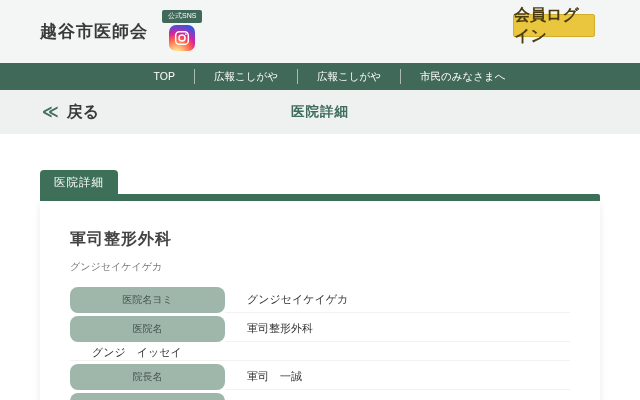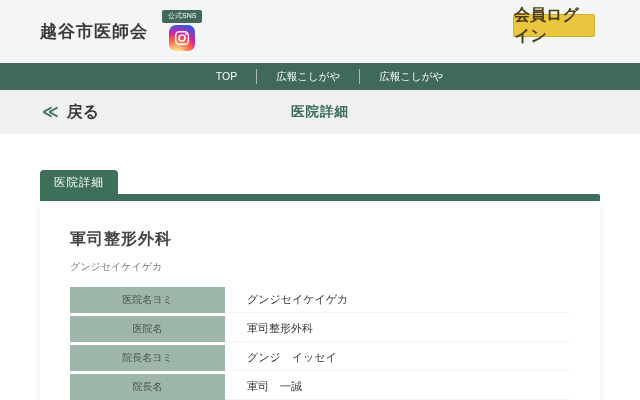--- a/index.html
+++ b/index.html
@@ -153,20 +153,21 @@
   .detail-label {
     width: 155px;
     min-height: 26px;
     background: #9fb6ab;
     color: #44534c;
     font-size: 10px;
     display: flex;
     align-items: center;
     justify-content: center;
     flex-shrink: 0;
+    border-radius: 8px;
   }
   .detail-value {
     flex: 1;
     font-size: 11px;
     color: #333;
     display: flex;
     align-items: center;
     padding-left: 22px;
     border-bottom: 1px solid #f2f2f2;
   }
@@ -188,20 +189,21 @@
       </svg>
     </div>
   </div>
   <div class="login-btn">会員ログイン</div>
 </div>
 
 <div class="nav">
   <div class="nav-item">TOP</div>
   <div class="nav-item">広報こしがや</div>
   <div class="nav-item">広報こしがや</div>
+  <div class="nav-item">市民のみなさまへ</div>
 </div>
 
 <div class="subheader">
   <div class="back-link">
     <span class="back-chevrons">≪</span>
     <span class="back-label">戻る</span>
   </div>
   <div class="page-title">医院詳細</div>
 </div>
 
@@ -216,21 +218,20 @@
     <div class="detail-table">
       <div class="detail-row">
         <div class="detail-label">医院名ヨミ</div>
         <div class="detail-value">グンジセイケイゲカ</div>
       </div>
       <div class="detail-row">
         <div class="detail-label">医院名</div>
         <div class="detail-value">軍司整形外科</div>
       </div>
       <div class="detail-row">
-        <div class="detail-label">院長名ヨミ</div>
         <div class="detail-value">グンジ　イッセイ</div>
       </div>
       <div class="detail-row">
         <div class="detail-label">院長名</div>
         <div class="detail-value">軍司　一誠</div>
       </div>
       <div class="detail-row">
         <div class="detail-label">電話番号</div>
         <div class="detail-value">048-986-8400</div>
       </div>

